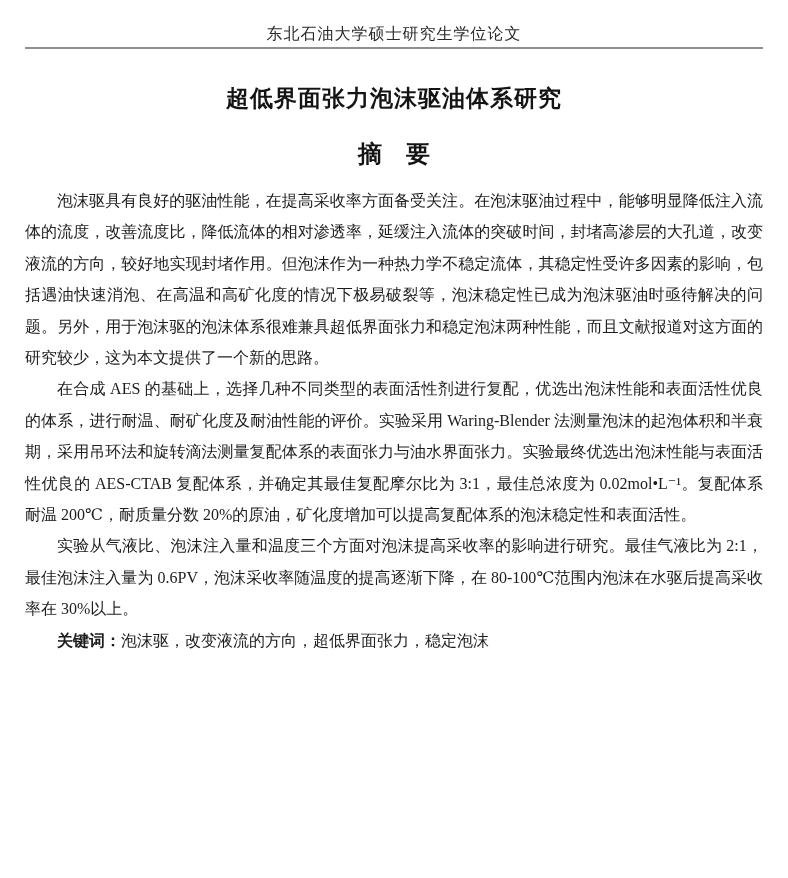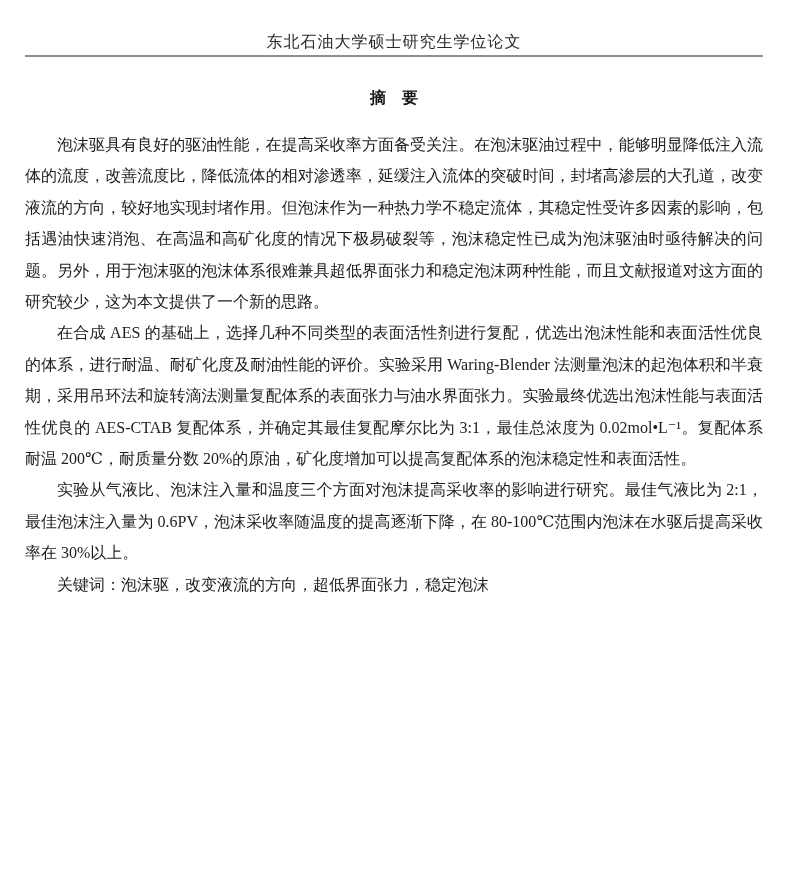--- a/index.html
+++ b/index.html
@@ -9,21 +9,21 @@
   }
   body {
     width: 788px;
     height: 878px;
     overflow: hidden;
     color: #1c1c1c;
     font-family: "Liberation Serif", "DejaVu Serif", serif;
   }
   .page {
     width: 738px;
-    margin: 8px auto;
+    margin: 0 auto;
     padding: 0 25px;
     box-sizing: content-box;
   }
   .running-header {
     padding-top: 24px;
     text-align: center;
     font-size: 16px;
     line-height: 20px;
     color: #2a2a2a;
     letter-spacing: 1px;
@@ -41,49 +41,50 @@
     font-size: 23px;
     line-height: 30px;
     color: #141414;
     letter-spacing: 1px;
   }
   .abstract-heading {
     margin: 26px 0 0 0;
     text-align: center;
     font-family: "Liberation Sans", "DejaVu Sans", sans-serif;
     font-weight: bold;
-    font-size: 16px;
+    font-size: 24px;
     line-height: 30px;
     color: #141414;
   }
   .abstract-body {
     margin-top: 16px;
     font-size: 16px;
     line-height: 31.4px;
     text-align: justify;
     text-justify: inter-character;
     color: #1c1c1c;
   }
   .abstract-body p {
     margin: 0;
     text-indent: 2em;
   }
   .keywords-line .kw-label {
-    font-weight: normal;
+    font-weight: bold;
   }
 </style>
 </head>
 <body>
 
 <div class="page">
 
   <div class="running-header">东北石油大学硕士研究生学位论文</div>
 
   <div class="header-rule"></div>
 
+  <h1 class="thesis-title">超低界面张力泡沫驱油体系研究</h1>
 
   <h2 class="abstract-heading">摘　要</h2>
 
   <div class="abstract-body">
     <p>泡沫驱具有良好的驱油性能，在提高采收率方面备受关注。在泡沫驱油过程中，能够明显降低注入流体的流度，改善流度比，降低流体的相对渗透率，延缓注入流体的突破时间，封堵高渗层的大孔道，改变液流的方向，较好地实现封堵作用。但泡沫作为一种热力学不稳定流体，其稳定性受许多因素的影响，包括遇油快速消泡、在高温和高矿化度的情况下极易破裂等，泡沫稳定性已成为泡沫驱油时亟待解决的问题。另外，用于泡沫驱的泡沫体系很难兼具超低界面张力和稳定泡沫两种性能，而且文献报道对这方面的研究较少，这为本文提供了一个新的思路。</p>
     <p>在合成 AES 的基础上，选择几种不同类型的表面活性剂进行复配，优选出泡沫性能和表面活性优良的体系，进行耐温、耐矿化度及耐油性能的评价。实验采用 Waring-Blender 法测量泡沫的起泡体积和半衰期，采用吊环法和旋转滴法测量复配体系的表面张力与油水界面张力。实验最终优选出泡沫性能与表面活性优良的 AES-CTAB 复配体系，并确定其最佳复配摩尔比为 3:1，最佳总浓度为 0.02mol•L⁻¹。复配体系耐温 200℃，耐质量分数 20%的原油，矿化度增加可以提高复配体系的泡沫稳定性和表面活性。</p>
     <p>实验从气液比、泡沫注入量和温度三个方面对泡沫提高采收率的影响进行研究。最佳气液比为 2:1，最佳泡沫注入量为 0.6PV，泡沫采收率随温度的提高逐渐下降，在 80-100℃范围内泡沫在水驱后提高采收率在 30%以上。</p>
     <p class="keywords-line"><span class="kw-label">关键词：</span><span>泡沫驱，改变液流的方向，超低界面张力，稳定泡沫</span></p>
   </div>
 

